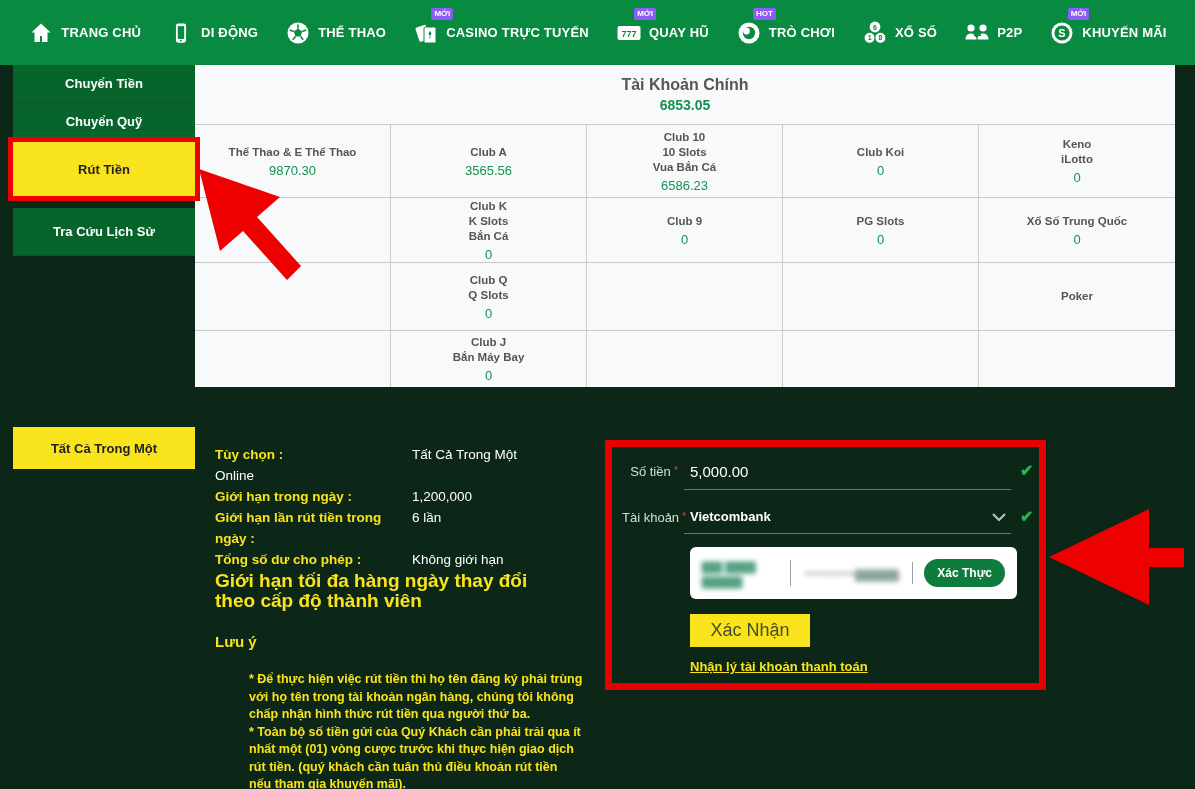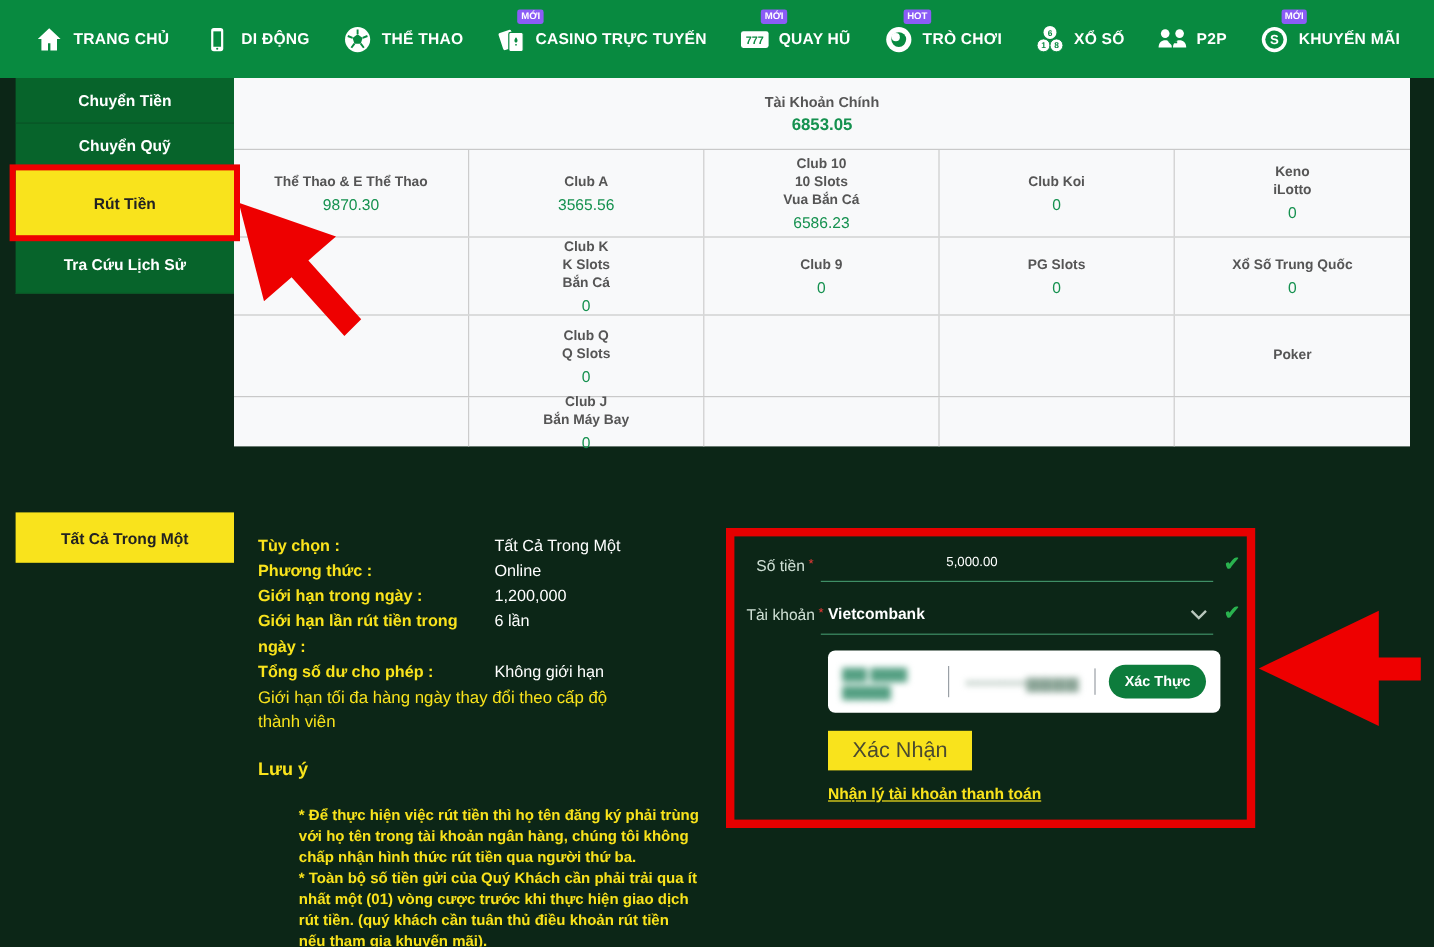--- a/index.html
+++ b/index.html
@@ -13,63 +13,63 @@
   .nav-icon-wrap { position:relative; width:26px; height:26px; display:flex; align-items:center; justify-content:center; }
   .nav-label { color:#ffffff; font-size:13px; font-weight:bold; letter-spacing:.2px; white-space:nowrap; }
   .nav-badge { position:absolute; top:-12px; right:-14px; background:#8b5cf6; color:#fff;
                font-size:8px; font-weight:bold; padding:1px 3px; border-radius:2px; line-height:10px; }
 
   
   .sidebar { position:absolute; left:13px; top:65px; width:182px; }
   .side-item { height:38px; background:#07642b; border-bottom:1px solid #0b5526;
                display:flex; align-items:center; justify-content:center;
                color:#ffffff; font-size:13px; font-weight:bold; cursor:pointer; }
-  .side-item-last { height:48px; }
+  .side-item-last { height:48px;margin-top:11px; }
   .active-wrap { position:relative; height:56px; }
   .side-item-active { height:56px; background:#f9e31c; color:#222222; display:flex; align-items:center; justify-content:center;
                       font-size:13px; font-weight:bold; cursor:pointer; }
   .red-outline { position:absolute; left:-5px; top:-4px; width:192px; height:64px;
                  border:5px solid #ee0000; pointer-events:none; z-index:30; }
 
   
   .balances { position:absolute; left:195px; top:65px; width:980px; background:#f8f9fa; }
   .main-acc { height:59px; display:flex; flex-direction:column; align-items:center; justify-content:center; }
-  .main-acc-label { color:#555555; font-size:12px; font-weight:bold; }
+  .main-acc-label { color:#555555; font-size:16px; font-weight:bold; }
   .main-acc-value { color:#15914f; font-size:14px; font-weight:bold; margin-top:3px; }
   .acc-row { display:flex; border-top:1px solid #c9c9c9; }
   .acc-cell { width:196px; border-right:1px solid #cccccc; display:flex; flex-direction:column;
               align-items:center; justify-content:center; text-align:center; }
   .acc-cell:last-child { border-right:none; }
   .acc-label { color:#555555; font-size:11.5px; font-weight:bold; line-height:15px; white-space:pre-line; }
   .acc-value { color:#15914f; font-size:13px; margin-top:3px; }
 
   
   .method-btn { position:absolute; left:13px; top:427px; width:182px; height:42px; background:#f9e31c;
                 display:flex; align-items:center; justify-content:center; color:#222222;
                 font-size:13px; font-weight:bold; cursor:pointer; }
   .info-list { position:absolute; left:215px; top:444px; width:390px; }
   .info-row { display:flex; line-height:21px; }
   .info-label { width:197px; color:#f9e31c; font-size:13.5px; font-weight:bold; }
   .info-value { color:#ffffff; font-size:13.5px; }
-  .daily-note { margin-top:1px; width:320px; color:#f9e31c; font-size:14px; font-weight:normal; line-height:20px; }
+  .daily-note { margin-top:1px; width:320px; color:#f9e31c; font-size:19px; font-weight:bold; line-height:20px; }
   .notice-title { position:absolute; left:215px; top:633px; color:#f9e31c; font-size:15px; font-weight:bold; }
   .notes { position:absolute; left:215px; top:671px; width:334px;margin-left:34px; }
   .note-p { color:#f9e31c; font-size:12.5px; font-weight:bold; line-height:17.5px; }
 
   
   .red-box { position:absolute; left:605px; top:440px; width:441px; height:250px;
              border:7px solid #e60000; padding:14px 0 0 10px; z-index:20; }
   .f-row { display:flex; align-items:flex-start; }
   .f-row2 { margin-top:17px; }
   .f-label { width:56px; text-align:right; color:#cfe0d5; font-size:13px; padding-top:3px; white-space:nowrap; }
   .req { color:#e53935; font-size:11px; margin-left:3px; vertical-align:top; }
   .f-field { width:327px; margin-left:6px; border-bottom:1px solid #3f8f66; padding:2px 0 9px 6px;
              display:flex; align-items:center; }
-  .f-input { background:transparent; border:none; outline:none; color:#ffffff; font-size:11px;
-             font-family:"Liberation Sans",sans-serif; width:240px;text-align:center; }
+  .f-input { background:transparent; border:none; outline:none; color:#ffffff; font-size:15px;
+             font-family:"Liberation Sans",sans-serif; width:240px; }
   .f-select-value { color:#ffffff; font-size:13px; font-weight:bold; flex:1; }
   .chevron { margin-right:4px; display:flex; }
   .f-check { margin-left:9px; color:#2ab34f; font-size:16px; font-weight:bold; line-height:20px; }
 
   .bank-card { margin:13px 0 0 68px; width:327px; height:52px; background:#ffffff; border-radius:6px;
                display:flex; align-items:center; padding:0 12px; }
   .masked-name { color:#55a083; font-size:13px; font-weight:bold; filter:blur(2.5px); }
   .masked-number { color:#8aa496; font-size:13px; font-weight:bold; filter:blur(2.5px); letter-spacing:1px; }
   .v-div { width:2px; height:26px; background:#9aa0a6; margin:0 14px; }
   .v-div2 { width:1px; height:22px; background:#9aa0a6; margin:0 12px; }
@@ -258,42 +258,41 @@
         <div class="acc-label">Club Q
 Q Slots</div>
         <div class="acc-value">0</div>
       </div>
       <div class="acc-cell"></div>
       <div class="acc-cell"></div>
       <div class="acc-cell">
         <div class="acc-label">Poker</div>
       </div>
     </div>
-    <div class="acc-row" style="height:42px">
+    <div class="acc-row" style="height:57px">
       <div class="acc-cell"></div>
       <div class="acc-cell">
         <div class="acc-label">Club J
 Bắn Máy Bay</div>
         <div class="acc-value">0</div>
       </div>
       <div class="acc-cell"></div>
       <div class="acc-cell"></div>
       <div class="acc-cell"></div>
     </div>
   </div>
 
   <div class="method-btn">Tất Cả Trong Một</div>
 
   <div class="info-list">
     <div class="info-row">
       <div class="info-label">Tùy chọn :</div>
       <div class="info-value">Tất Cả Trong Một</div>
     </div>
     <div class="info-row">
-      <div class="info-label">Phương thức :</div>
       <div class="info-value">Online</div>
     </div>
     <div class="info-row">
       <div class="info-label">Giới hạn trong ngày :</div>
       <div class="info-value">1,200,000</div>
     </div>
     <div class="info-row">
       <div class="info-label">Giới hạn lần rút tiền trong ngày :</div>
       <div class="info-value">6 lần</div>
     </div>

